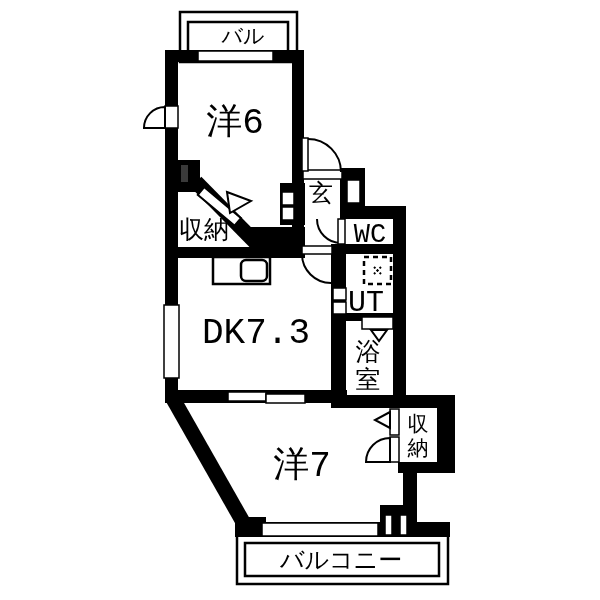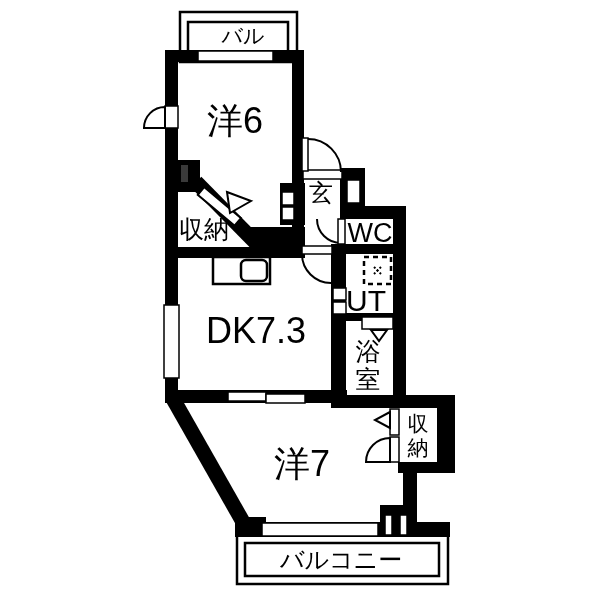--- a/index.html
+++ b/index.html
@@ -1,17 +1,17 @@
 <!DOCTYPE html>
 <html><head>
 <meta charset="utf-8">
 <style>
   html,body{margin:0;padding:0;background:#ffffff;}
   .stage{position:relative;width:600px;height:600px;background:#ffffff;overflow:hidden;
-         font-family:Liberation Sans, sans-serif;border-radius:19px;}
+         font-family:Liberation Mono, monospace;border-radius:19px;}
   svg{display:block;}
   .wall{fill:#000000;stroke:none;}
   .thin{fill:#ffffff;stroke:#000000;stroke-width:1.5;}
   .outline2{fill:none;stroke:#000000;stroke-width:2.5;}
   .fan{fill:#ffffff;stroke:#000000;stroke-width:2;}
   .arc{fill:none;stroke:#000000;stroke-width:2;}
   .fixture{fill:#ffffff;stroke:#000000;stroke-width:2.5;}
   .dashedbox{fill:#ffffff;stroke:#000000;stroke-width:2.5;stroke-dasharray:5 4;}
   .lbl{fill:#000000;font-weight:400;}
 </style>

